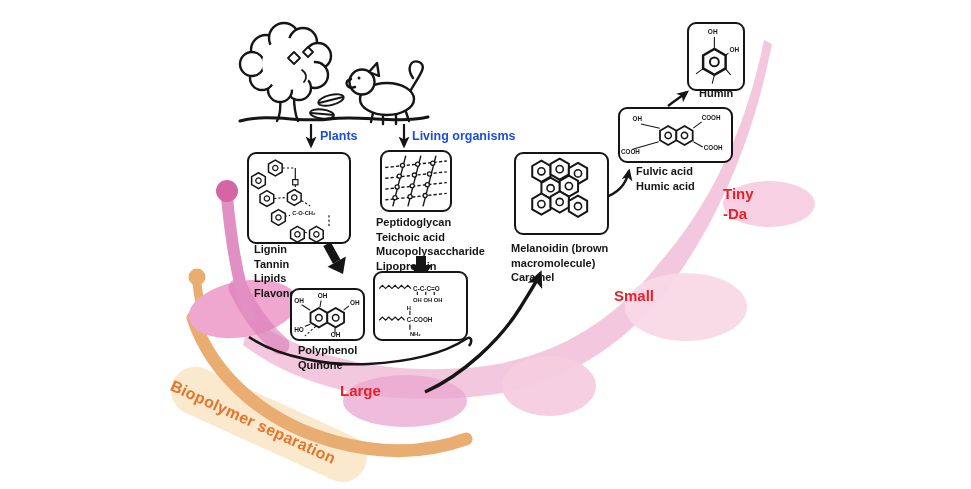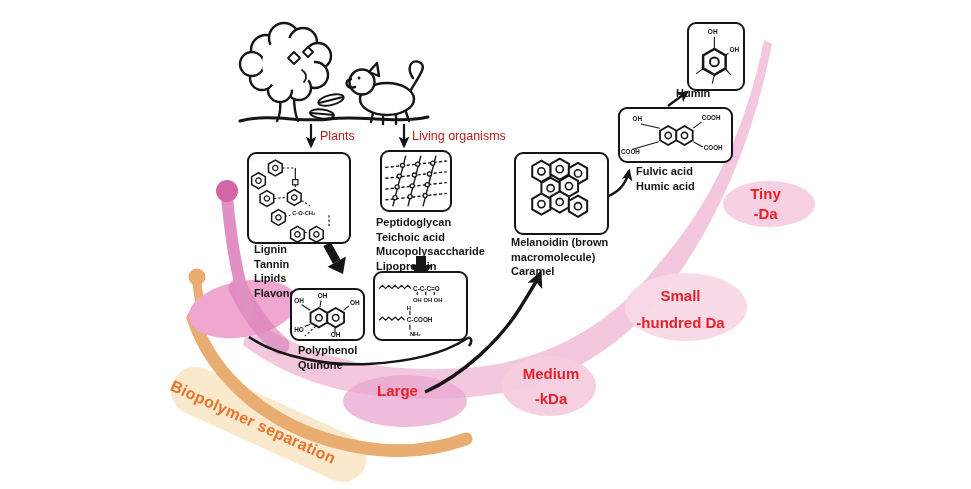--- a/index.html
+++ b/index.html
@@ -3,22 +3,22 @@
 <meta charset="utf-8">
 <style>
   html,body{margin:0;padding:0;background:#fff}
   #stage{position:relative;width:971px;height:489px;background:#fff;overflow:hidden;
          font-family:"Liberation Sans",sans-serif}
   #art{position:absolute;left:0;top:0;z-index:1}
   .box{position:absolute;z-index:3;background:#fff;border:2.5px solid #151515;border-radius:9px}
   .box svg{display:block;width:100%;height:100%}
   .boxlbl{position:absolute;z-index:3;font-size:11px;font-weight:bold;color:#151515;
           line-height:14.5px;white-space:pre-line}
-  .srclbl{position:absolute;z-index:3;font-size:12.5px;font-weight:normal;color:#b91c1c}
-  .szlbl{position:absolute;z-index:4;color:#e62129;font-weight:bold;font-size:15px;text-align:center}
+  .srclbl{position:absolute;z-index:3;font-size:12.5px;font-weight:bold;color:#1d4ed8}
+  .szlbl{position:absolute;z-index:4;color:#e62129;font-weight:bold;font-size:15px;text-align:left}
   .szlbl span{display:block}
   #sep-label{position:absolute;z-index:4;left:175px;top:377px;color:#e8732a;font-weight:bold;
              font-size:16px;letter-spacing:.3px;transform:rotate(24.5deg);transform-origin:0 0;
              white-space:nowrap}
   #stage svg text{font-family:"Liberation Sans",sans-serif;font-weight:bold;fill:#151515}
 </style>
 </head>
 <body>
 
 <div id="stage">
@@ -211,21 +211,21 @@
       <use href="#hexc" transform="translate(24,16)"></use>
       <use href="#hexc" transform="translate(41.3,14)"></use>
       <use href="#hexc" transform="translate(58.6,18)"></use>
       <use href="#hexc" transform="translate(32.7,32)"></use>
       <use href="#hexc" transform="translate(50,30)"></use>
       <use href="#hexc" transform="translate(24,47)"></use>
       <use href="#hexc" transform="translate(41.3,45)"></use>
       <use href="#hexc" transform="translate(58.6,49)"></use>
     </svg>
   </div>
-  <div class="boxlbl" style="left:511px;top:235px">Melanoidin (brown
+  <div class="boxlbl" style="left:511px;top:241px">Melanoidin (brown
 macromolecule)
 Caramel</div>
 
   <div class="box" style="left:618px;top:107px;width:111px;height:52px">
     <svg viewBox="0 0 106 47">
       <g stroke="#151515" stroke-width="1" fill="none">
         <path d="M 20,13 L 38,17"></path>
           <path d="M 12,37 L 37,30"></path>
         <path d="M 70,17 L 78,11"></path>
           <path d="M 70,30 L 79,35"></path>
@@ -248,34 +248,29 @@
           <path d="M 33,29 L 36,27"></path>
         <path d="M 13,41 L 6,46"></path>
           <path d="M 23,47 L 21,55"></path>
           <path d="M 33,41 L 38,47"></path>
       </g>
       <use href="#hexc" transform="translate(23,35) scale(1.2)"></use>
       <text x="17" y="9" font-size="6">OH</text>
       <text x="37" y="26" font-size="6">OH</text>
     </svg>
   </div>
-  <div class="boxlbl" style="left:676px;top:86px">Humin</div>
+  <div class="boxlbl" style="left:699px;top:86px">Humin</div>
 
   <div class="szlbl" style="left:182px;top:288px;width:115px;line-height:23px">
   </div>
   <div class="szlbl" style="left:340px;top:379px;width:115px;line-height:23px">
     <span>Large</span>
   </div>
-  <div class="szlbl" style="left:499px;top:361px;width:104px;line-height:25px">
-    <span>Medium</span>
-    <span>-kDa</span>
-  </div>
   <div class="szlbl" style="left:614px;top:282px;width:133px;line-height:27px">
     <span>Small</span>
-    <span>-hundred Da</span>
   </div>
   <div class="szlbl" style="left:723px;top:184px;width:85px;line-height:20px">
     <span>Tiny</span>
     <span>-Da</span>
   </div>
 
   <div id="sep-label">Biopolymer separation</div>
 
 </div>
 

